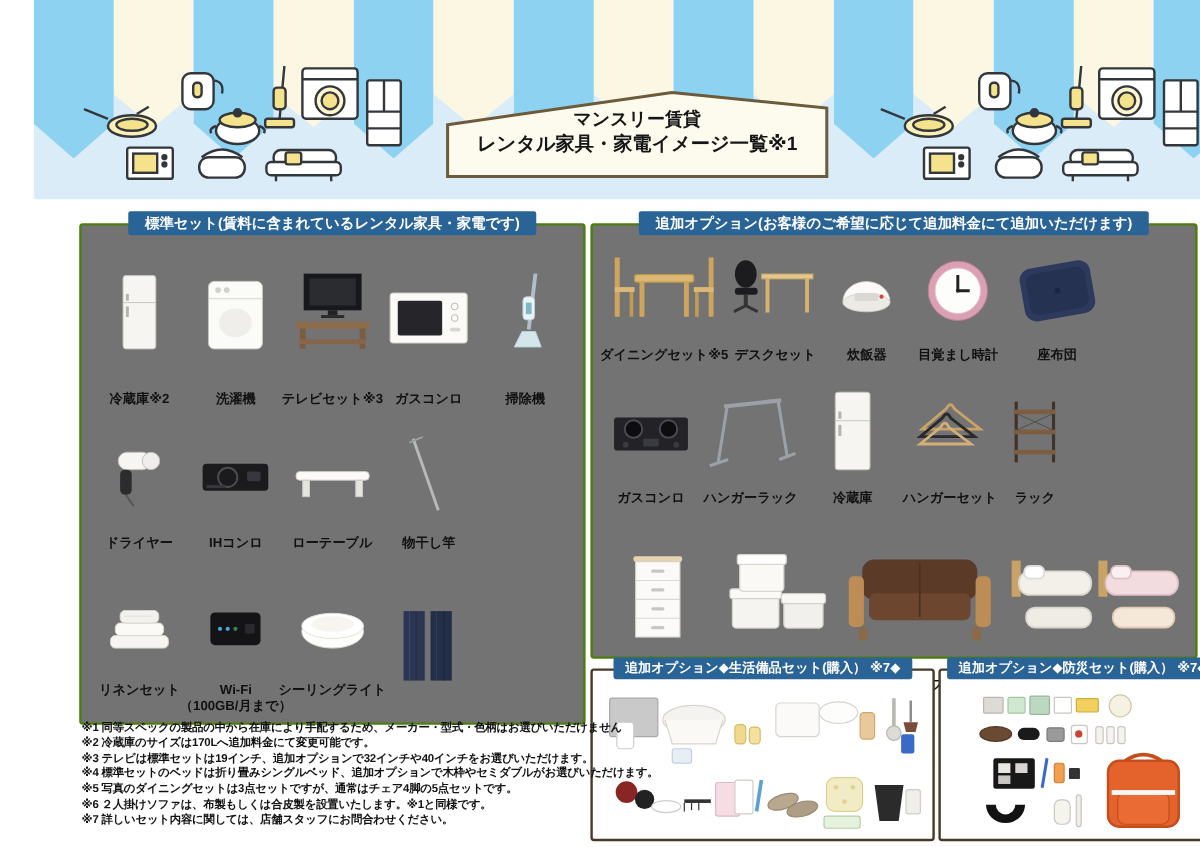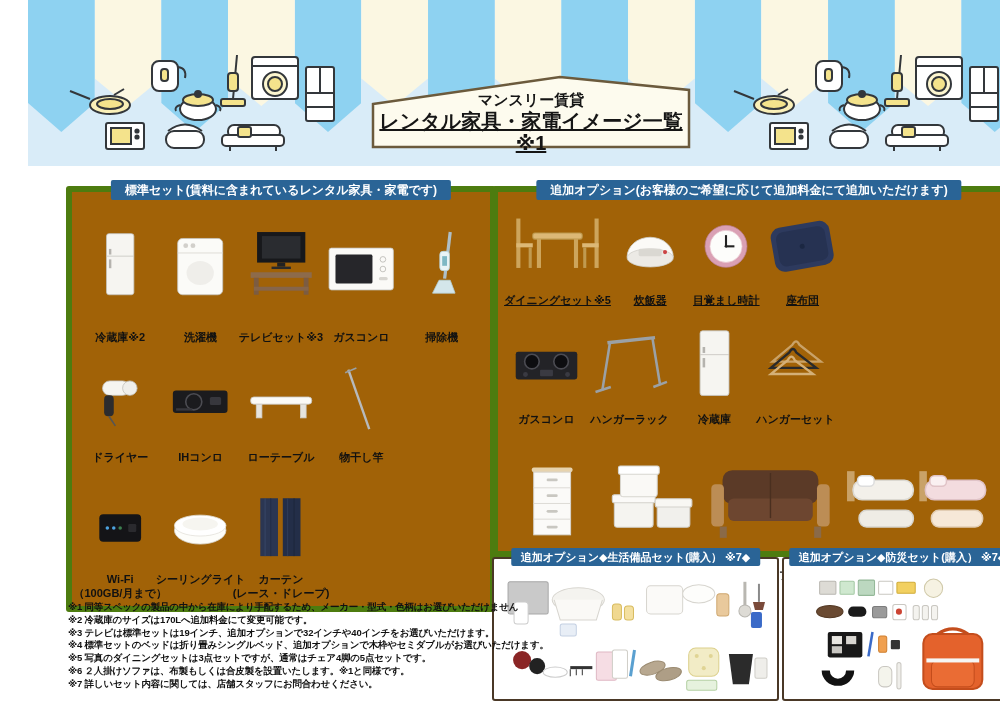--- a/index.html
+++ b/index.html
@@ -12,24 +12,24 @@
   .stripe{flex:1;}
   .stripe.blue{height:132px;background:#8ed2f1;clip-path:polygon(0 0,100% 0,100% 78%,50% 100%,0 78%);}
   .stripe.cream{height:106px;background:#fbf7e2;clip-path:polygon(0 0,100% 0,100% 74%,50% 100%,0 74%);}
   .cluster{position:absolute;width:280px;height:112px;top:46px;}
   .cluster.left{left:28px;} .cluster.right{left:692px;}
 
   .title-banner{position:absolute;left:342px;top:74px;width:322px;height:76px;}
   .title-banner svg{position:absolute;inset:0;}
   .title-text{position:absolute;left:0;top:16px;width:100%;text-align:center;font-weight:700;color:#151515;}
   .title-text .t1{display:block;font-size:15px;line-height:20px;}
-  .title-text .t2{display:block;font-size:20px;line-height:22px;text-decoration:underline;}
+  .title-text .t2{display:block;font-size:16px;line-height:22px;}
 
   
-  .panel{position:absolute;background:#a16207;border:6px solid #4d7c0f;border-radius:3px;}
+  .panel{position:absolute;background:#737373;border:2px solid #4d7c0f;border-radius:3px;}
   .panel.std{left:38px;top:186px;width:418px;height:414px;}
   .panel.opt{left:464px;top:186px;width:502px;height:359px;}
   .tab{position:absolute;top:-12px;left:50%;transform:translateX(-50%);
        background:#2a6496;color:#fff;font-weight:700;font-size:12px;line-height:14px;
        padding:3px 14px;white-space:nowrap;border-radius:2px;}
   .tab.small{font-size:11px;padding:2px 10px;top:-11px;}
 
   .row{position:absolute;left:8px;right:8px;display:grid;}
   .cell{display:flex;flex-direction:column;align-items:center;min-width:0;}
   .ph{flex:1;width:100%;display:flex;align-items:flex-end;justify-content:center;}
@@ -37,21 +37,21 @@
   .lbl{text-align:center;font-weight:700;font-size:11px;line-height:14px;white-space:nowrap;}
   .lbl span{display:block;}
 
   .s-r1{top:8px;height:148px;grid-template-columns:repeat(5,1fr);}
   .s-r1 .lbl{height:18px;} .s-r1 .ph{height:130px;}
   .s-r2{top:160px;height:128px;grid-template-columns:repeat(5,1fr);}
   .s-r2 .lbl{height:30px;}
   .s-r3{top:292px;height:118px;grid-template-columns:repeat(5,1fr);}
   .s-r3 .lbl{height:30px;}
 
-  .o-r1{top:8px;height:108px;grid-template-columns:1.25fr 1fr 0.85fr 1fr 1fr 0.8fr;text-decoration:underline;}
+  .o-r1{top:8px;height:108px;grid-template-columns:1.25fr 1fr 0.85fr 1fr 1fr 0.8fr;}
   .o-r1 .lbl{height:16px;}
   .o-r2{top:124px;height:112px;grid-template-columns:1fr 1.05fr 1.05fr 0.95fr 0.8fr 1.15fr;}
   .o-r2 .lbl{height:16px;}
   .o-r3{top:240px;height:110px;grid-template-columns:0.95fr 1.05fr 1.45fr 1.55fr;}
   .o-r3 .lbl{height:16px;}
 
   
   .pbox{position:absolute;background:#fff;border:2px solid #4a3826;border-radius:3px;text-align:right;}
   .pbox1{left:464px;top:557px;width:283px;height:140px;}
   .pbox2{left:754px;top:557px;width:237px;height:140px;}
@@ -273,20 +273,34 @@
             <span>物干し竿</span>
             <span></span>
           </div>
       </div>
     </div>
 
     <div class="row s-r3">
       <div class="cell">
         <div class="ph">
             <svg viewBox="0 0 100 90">
+              <rect x="20" y="52" width="60" height="13" rx="5" fill="#f6f5f1" stroke="#d6d4ce"></rect>
+              <rect x="25" y="39" width="50" height="13" rx="5" fill="#fbfaf7" stroke="#dbd9d3"></rect>
+              <rect x="30" y="26" width="40" height="13" rx="5" fill="#f2f1ec" stroke="#d6d4ce"></rect>
+              <line x1="34" y1="32" x2="62" y2="32" stroke="#e2e0da"></line>
+            </svg>
+          </div>
+        <div class="lbl">
+            <span>リネンセット</span>
+            <span></span>
+          </div>
+      </div>
+      <div class="cell">
+        <div class="ph">
+            <svg viewBox="0 0 100 90">
               <rect x="24" y="28" width="52" height="34" rx="5" fill="#141417"></rect>
               <circle cx="34" cy="45" r="2.2" fill="#4da3e0"></circle>
               <circle cx="42" cy="45" r="2.2" fill="#4da3e0"></circle>
               <circle cx="50" cy="45" r="2.2" fill="#3c7f50"></circle>
               <rect x="60" y="40" width="10" height="10" rx="1.5" fill="#2a2a2e"></rect>
             </svg>
           </div>
         <div class="lbl">
             <span>Wi-Fi</span>
             <span>（100GB/月まで）</span>
@@ -308,24 +322,20 @@
       <div class="cell">
         <div class="ph">
             <svg viewBox="0 0 100 90">
               <rect x="24" y="8" width="22" height="72" fill="#2b3652"></rect>
               <line x1="30" y1="8" x2="30" y2="80" stroke="#3b4a6e"></line>
               <line x1="37" y1="8" x2="37" y2="80" stroke="#222c46"></line>
               <rect x="52" y="8" width="22" height="72" fill="#232e48"></rect>
               <line x1="58" y1="8" x2="58" y2="80" stroke="#32405e"></line>
               <line x1="66" y1="8" x2="66" y2="80" stroke="#1c2538"></line>
             </svg>
-          </div>
-        <div class="lbl">
-            <span>カーテン</span>
-            <span>(レース・ドレープ)</span>
           </div>
       </div>
     </div>
   </div>
 
   <div class="panel opt">
     <div class="tab">追加オプション(お客様のご希望に応じて追加料金にて追加いただけます)</div>
 
     <div class="row o-r1">
       <div class="cell">
@@ -342,20 +352,36 @@
               <rect x="75" y="46" width="3" height="20" fill="#c09a50"></rect>
             </svg>
           </div>
         <div class="lbl">
             <span>ダイニングセット※5</span>
           </div>
       </div>
       <div class="cell">
         <div class="ph">
             <svg viewBox="0 0 100 90">
+              <rect x="36" y="28" width="52" height="5" fill="#e3c78e" stroke="#c3a562"></rect>
+              <rect x="40" y="33" width="4" height="34" fill="#d6b26e"></rect>
+              <rect x="80" y="33" width="4" height="34" fill="#d6b26e"></rect>
+              <ellipse cx="20" cy="28" rx="11" ry="14" fill="#1c1c1f"></ellipse>
+              <rect x="9" y="42" width="23" height="7" rx="3" fill="#1c1c1f"></rect>
+              <rect x="18" y="49" width="4" height="12" fill="#333"></rect>
+              <path d="M8 66 L20 60 L32 66" fill="none" stroke="#333" stroke-width="3"></path>
+            </svg>
+          </div>
+        <div class="lbl">
+            <span>デスクセット</span>
+          </div>
+      </div>
+      <div class="cell">
+        <div class="ph">
+            <svg viewBox="0 0 100 90">
               <path d="M22 58 a28 24 0 0 1 56 0 Z" fill="#fbfaf7" stroke="#d1cfc9"></path>
               <ellipse cx="50" cy="59" rx="28" ry="11" fill="#eceae5" stroke="#d1cfc9"></ellipse>
               <rect x="36" y="48" width="28" height="9" rx="2" fill="#dad8d2"></rect>
               <circle cx="68" cy="52" r="2.5" fill="#c44"></circle>
             </svg>
           </div>
         <div class="lbl">
             <span>炊飯器</span>
           </div>
       </div>
@@ -435,20 +461,36 @@
       <div class="cell">
         <div class="ph">
             <svg viewBox="0 0 100 90">
               <path d="M46 20 q5 -9 9 0 l28 22 H20 Z" fill="none" stroke="#c9a268" stroke-width="3"></path>
               <path d="M42 30 q5 -9 9 0 l26 20 H18 Z" fill="none" stroke="#2a2a2a" stroke-width="3"></path>
               <path d="M40 40 q5 -9 9 0 l24 18 H18 Z" fill="none" stroke="#d4b078" stroke-width="3"></path>
             </svg>
           </div>
         <div class="lbl">
             <span>ハンガーセット</span>
+          </div>
+      </div>
+      <div class="cell">
+        <div class="ph">
+            <svg viewBox="0 0 100 90">
+              <rect x="24" y="6" width="4" height="78" fill="#3a342c"></rect>
+              <rect x="72" y="6" width="4" height="78" fill="#3a342c"></rect>
+              <rect x="24" y="16" width="52" height="6" fill="#7d5d42"></rect>
+              <rect x="24" y="42" width="52" height="6" fill="#7d5d42"></rect>
+              <rect x="24" y="68" width="52" height="6" fill="#7d5d42"></rect>
+              <line x1="28" y1="22" x2="72" y2="42" stroke="#4a443c"></line>
+              <line x1="72" y1="22" x2="28" y2="42" stroke="#4a443c"></line>
+            </svg>
+          </div>
+        <div class="lbl">
+            <span>ラック</span>
           </div>
       </div>
     </div>
 
     <div class="row o-r3">
       <div class="cell">
         <div class="ph">
             <svg viewBox="0 0 100 90">
               <rect x="28" y="10" width="44" height="5" rx="2" fill="#e7d3ae"></rect>
               <rect x="30" y="15" width="40" height="68" fill="#fbfaf8" stroke="#d6d4ce"></rect>

